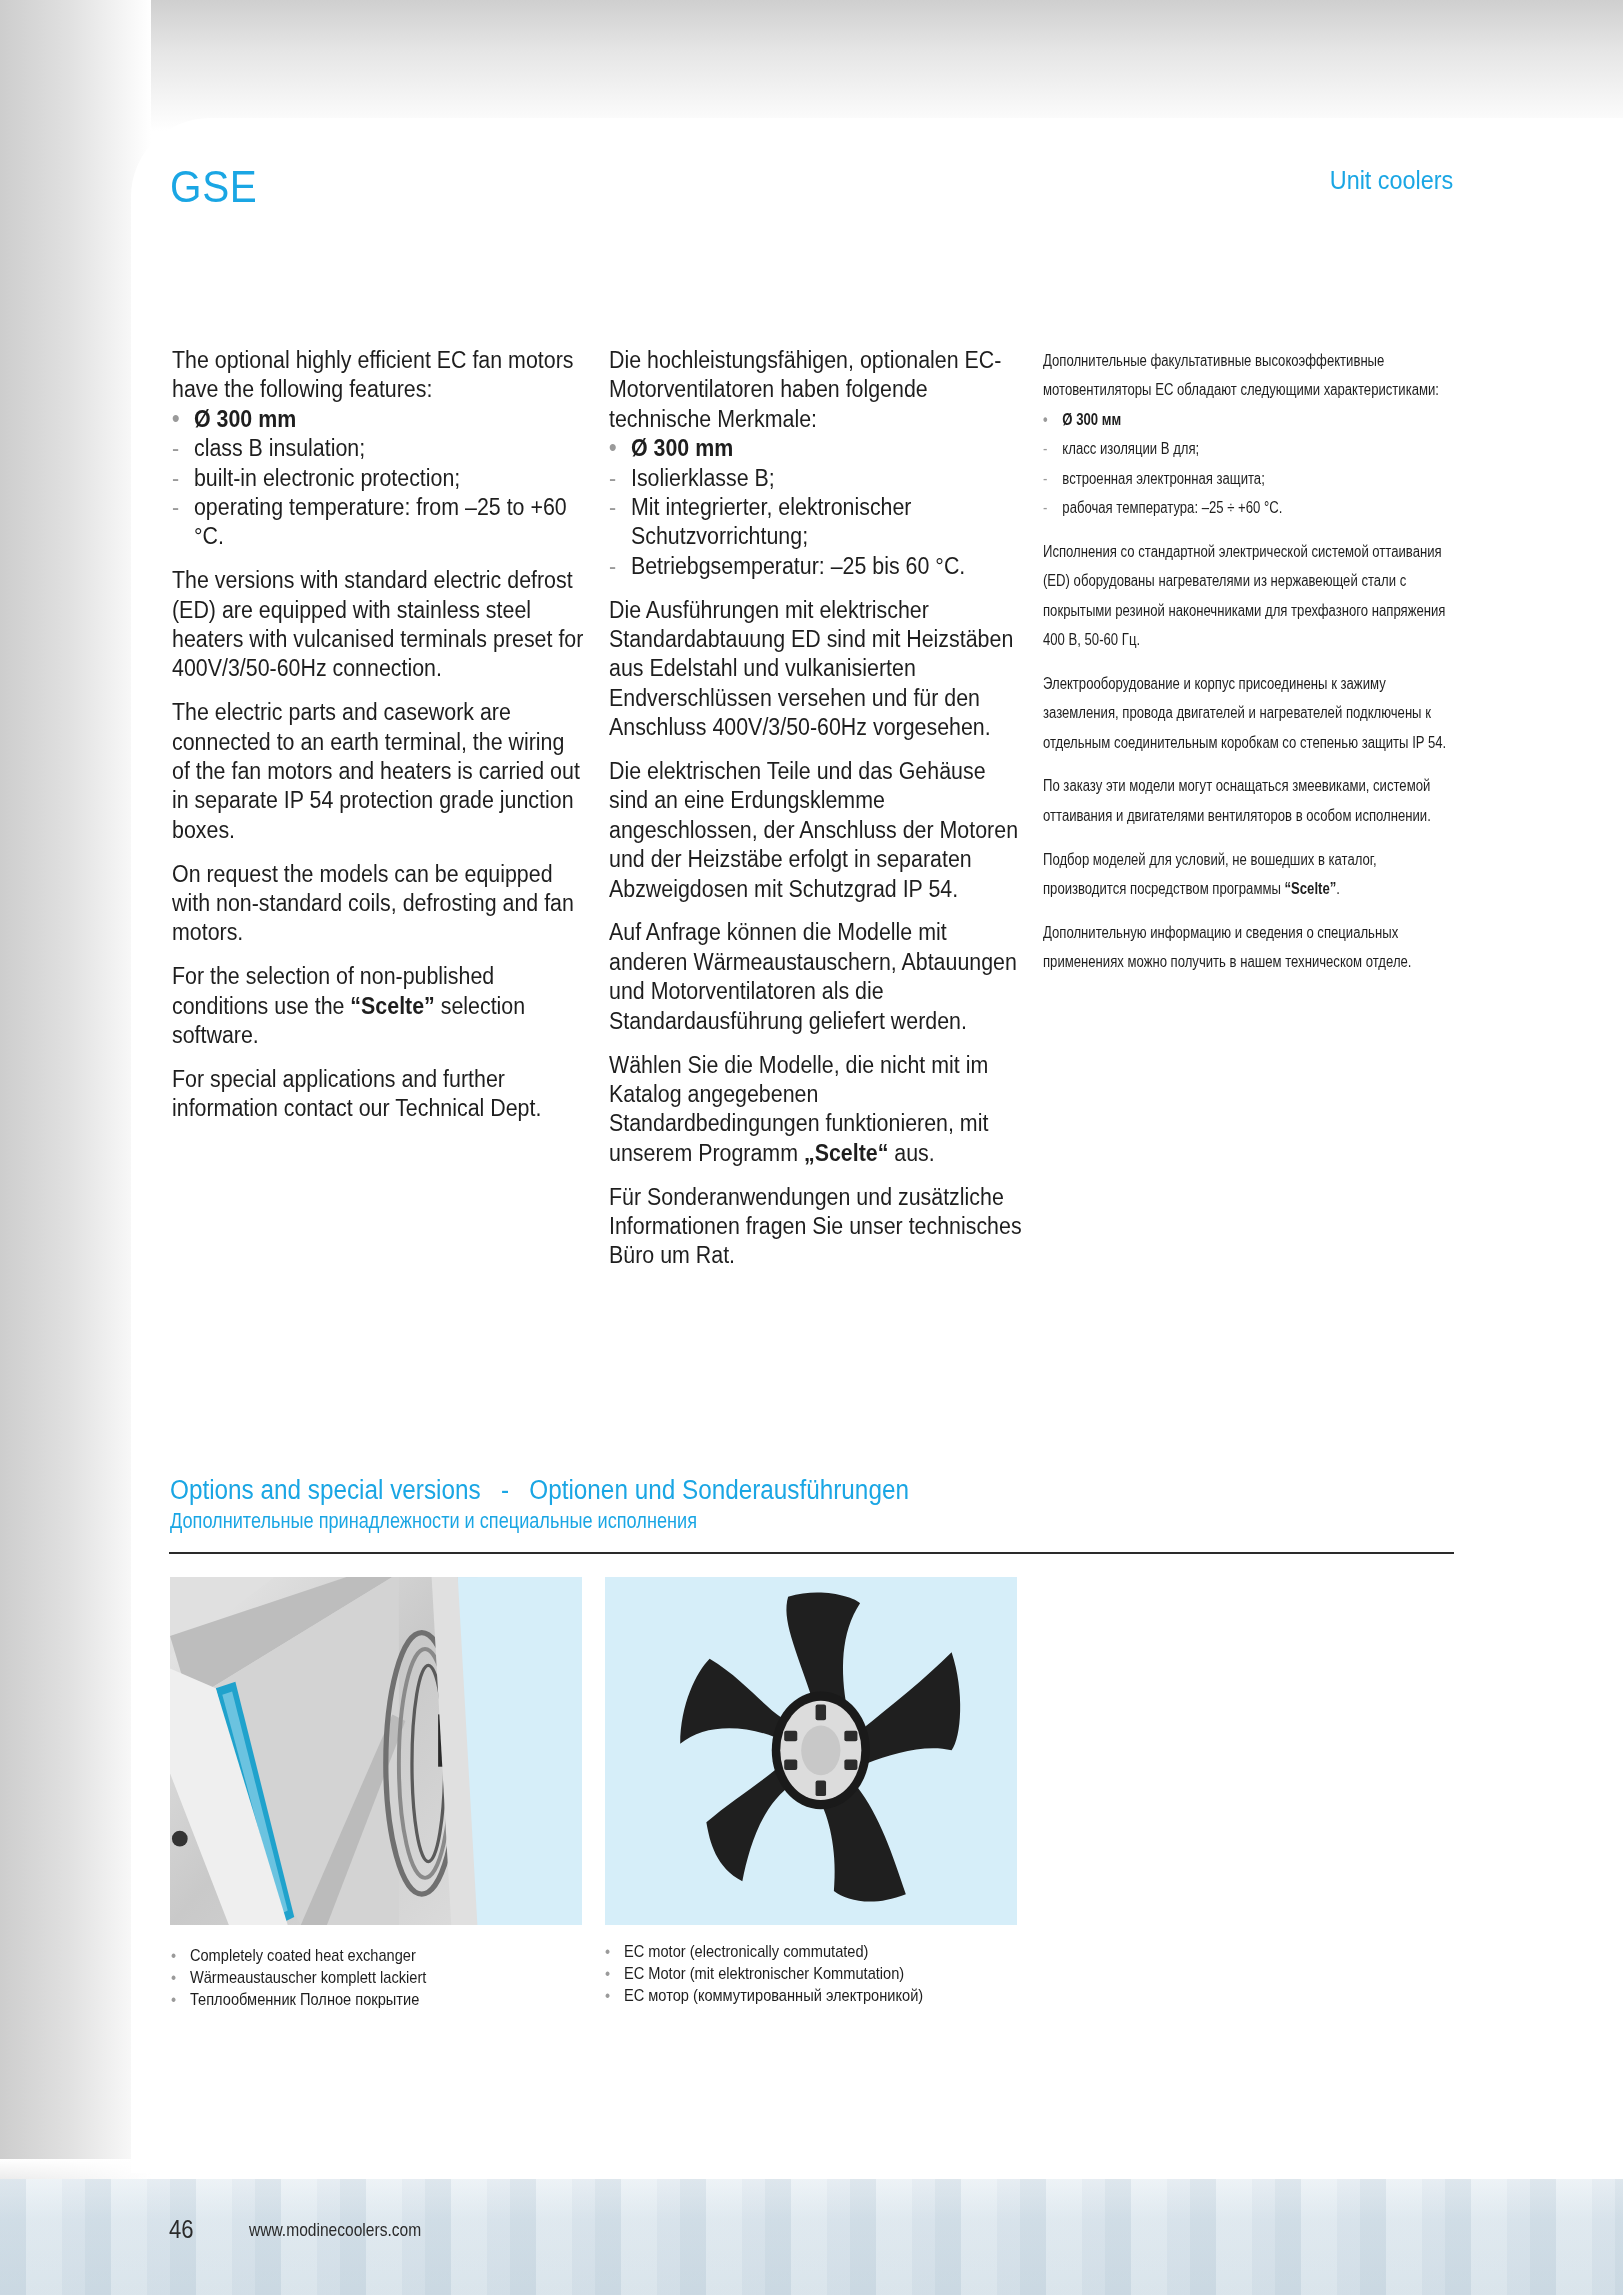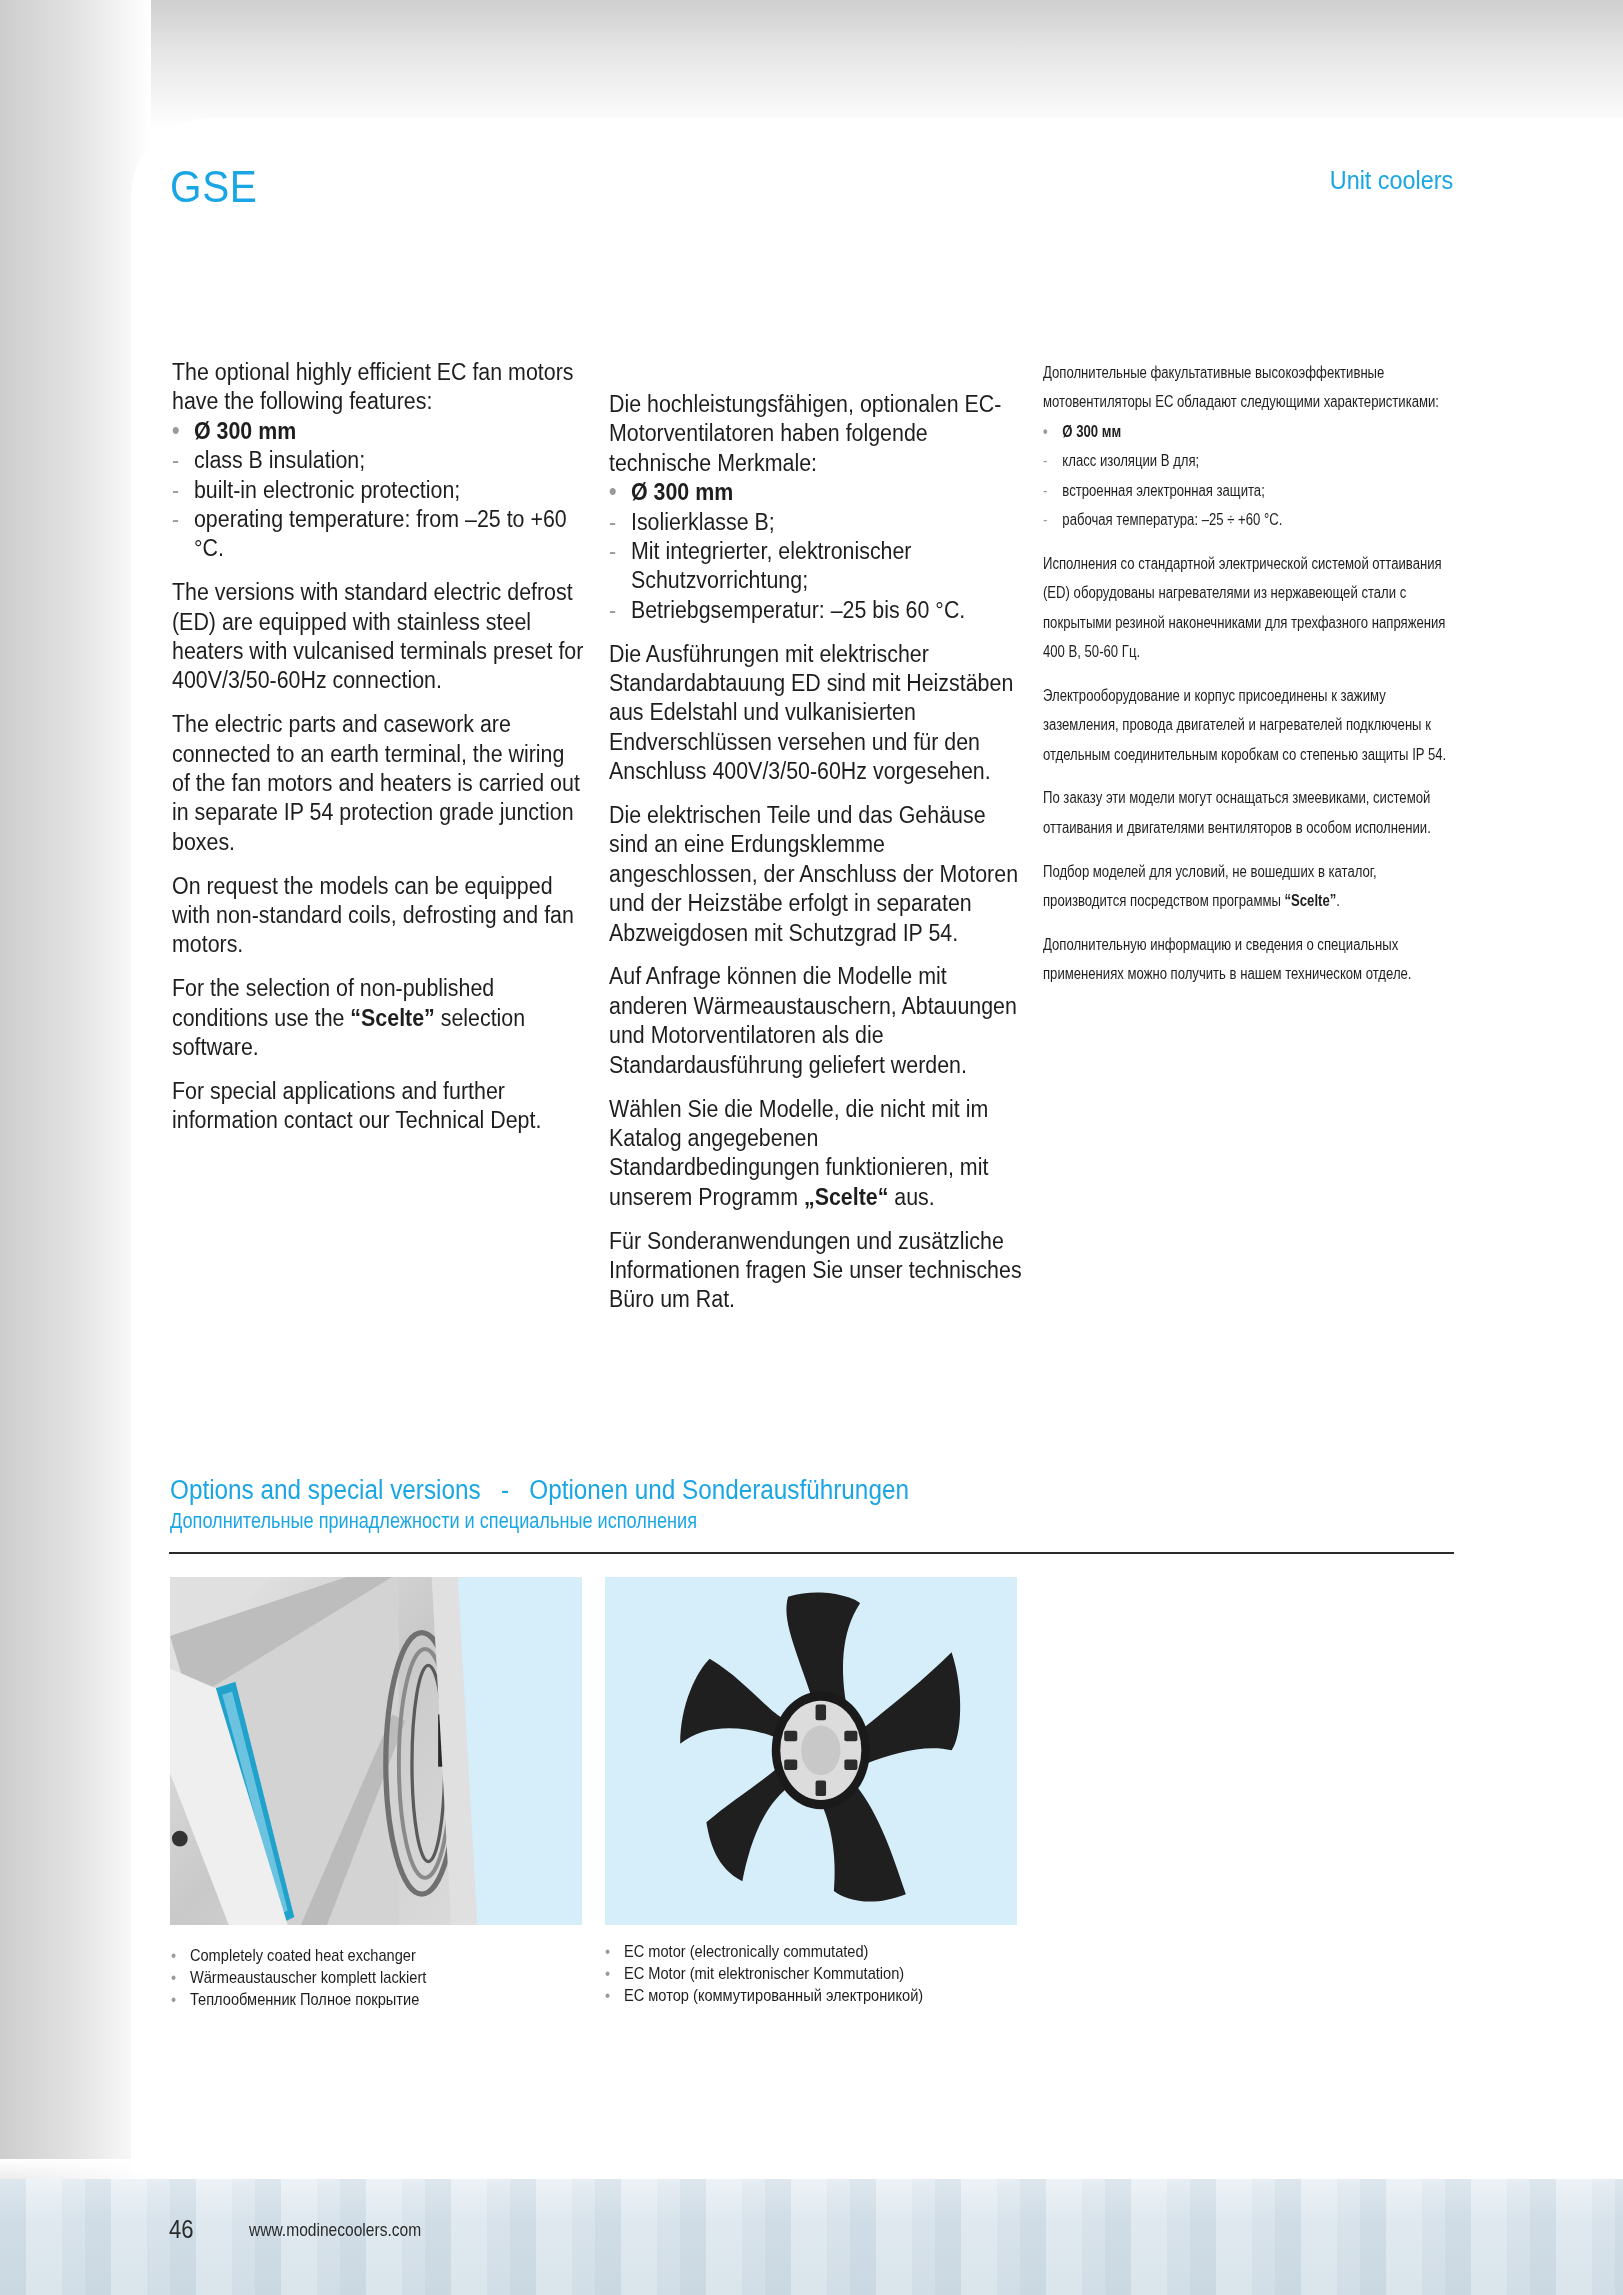--- a/index.html
+++ b/index.html
@@ -37,25 +37,25 @@
     font-size:44px; color:#1aa6e4; letter-spacing:0.7px; font-weight:normal;
     transform:scaleX(0.92); transform-origin:left top;
   }
   .section-label {
     position:absolute; right:170px; top:165px;
     font-size:26px; color:#1aa6e4;
     transform:scaleX(0.9); transform-origin:right top;
   }
 
   .col {
-    position:absolute; top:358px;
+    position:absolute; top:346px;
     font-size:23px; line-height:29.4px; color:#1e1e1e;
   }
   .col.en { left:172px; width:412px; }
-  .col.de { left:609px; width:419px;margin-top:32px; }
+  .col.de { left:609px; width:419px; }
   .col.ru { left:1043px; width:419px; font-size:16px; line-height:29.4px; }
   .col p { margin:0 0 14.4px 0; }
   .col .inner { transform:scaleX(0.93); transform-origin:left top; width:108%; }
   .col.ru .inner { transform:scaleX(0.82); width:122%; }
 
   ul.spec { list-style:none; margin:0 0 14.4px 0; padding:0; }
   ul.spec li { position:relative; padding-left:23.6px; }
   ul.spec li .mk {
     position:absolute; left:0; top:0; width:23.6px; color:#9a9a9a;
   }

